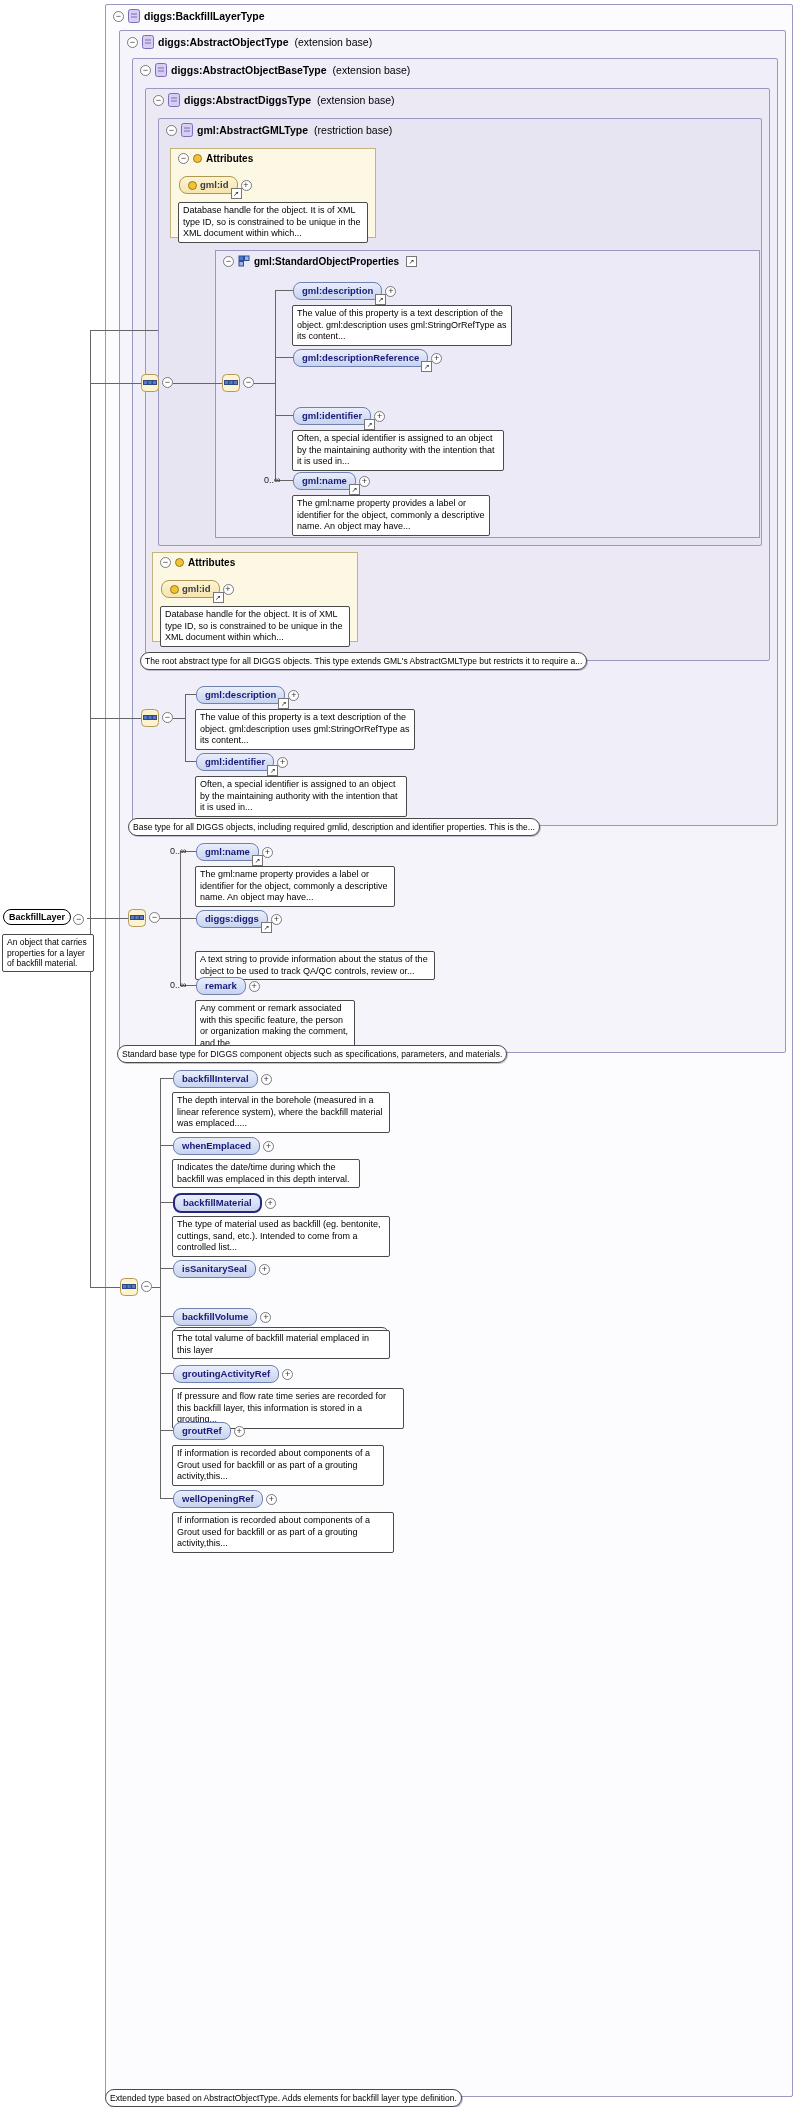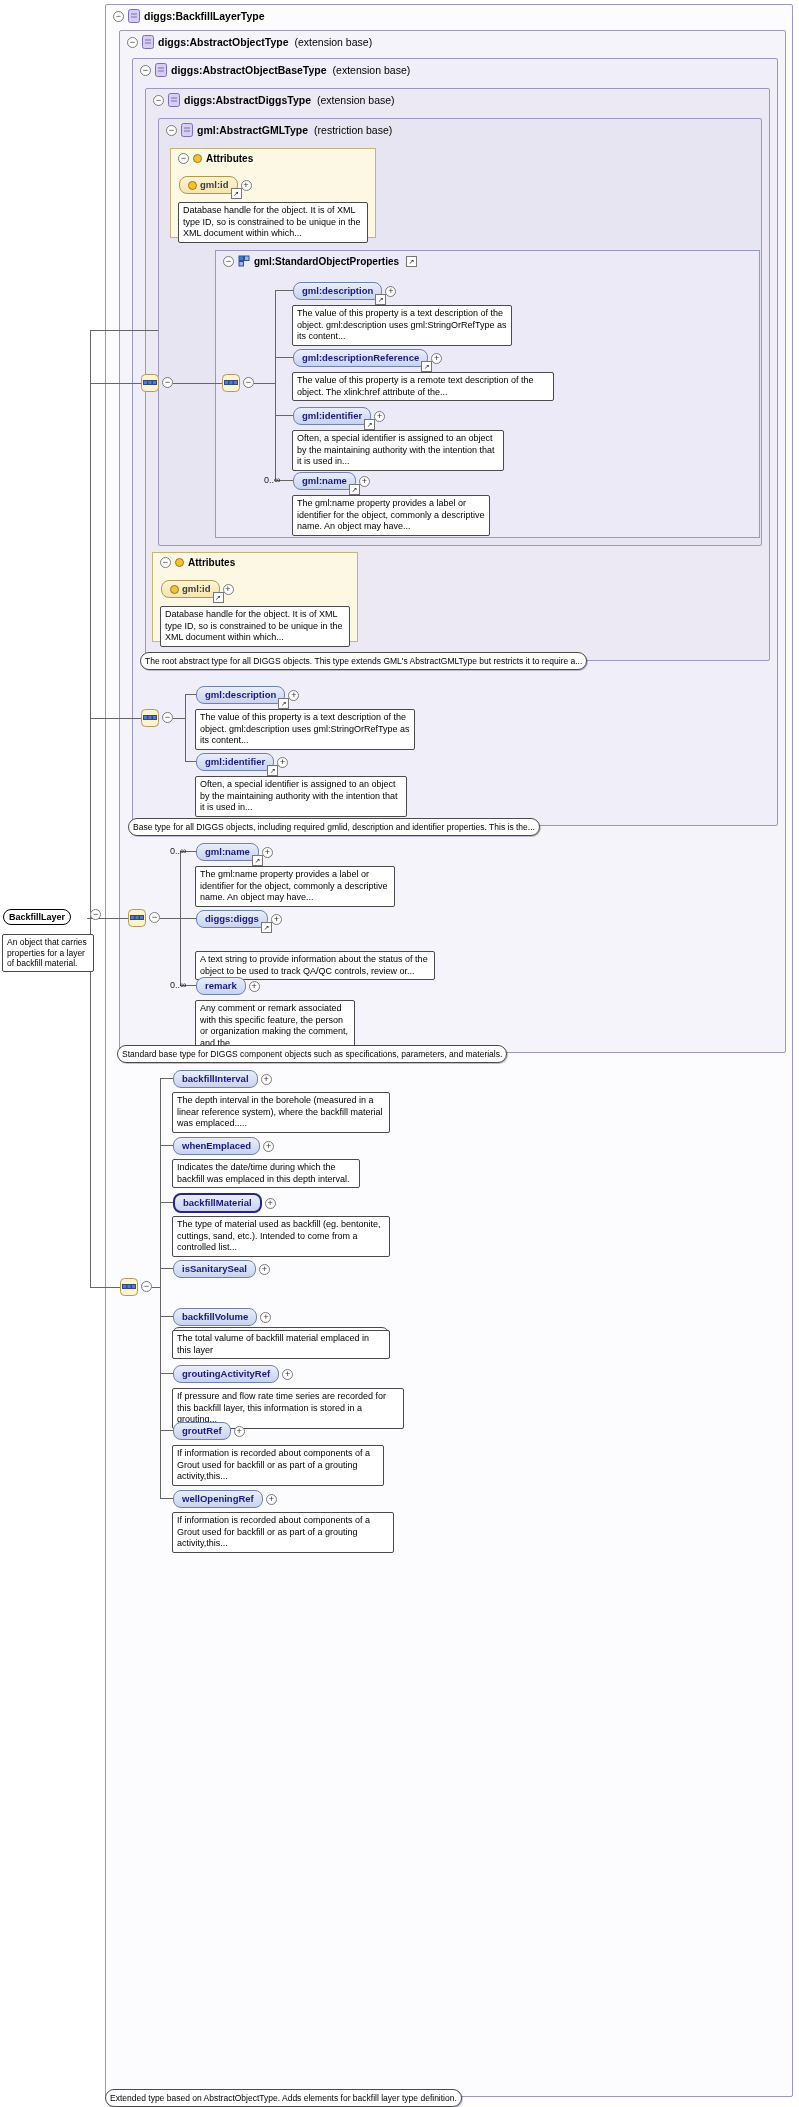--- a/index.html
+++ b/index.html
@@ -67,21 +67,21 @@
     box-shadow:1px 1px 0 rgba(80,80,120,0.35);
   }
   
   .hline { position:absolute; height:1px; background:#666; }
   .vline { position:absolute; width:1px; background:#666; }
   
   .comp { position:absolute; width:18px; height:18px; }
   
   .occ { position:absolute; font-size:9px; color:#222; white-space:nowrap; }
   
-  .elem-main { position:absolute; display:flex; align-items:flex-start; gap:19px; }
+  .elem-main { position:absolute; display:flex; align-items:flex-end; gap:2px; }
   .elem-chip {
     border:1.5px solid #000; border-radius:9px; background:#fff;
     font-weight:bold; font-size:9px; padding:2px 5px; white-space:nowrap; cursor:pointer;
   }
   .ticon, .gicon { display:inline-flex; }
 </style>
 </head>
 <body>
 
 <div class="canvas">
@@ -288,21 +288,20 @@
   </div>
   <div class="note" style="left:292px;top:305px;width:220px">The value of this property is a text description of the object. gml:description uses gml:StringOrRefType as its content...</div>
 
   <div class="item" style="left:293px;top:349px">
     <span class="chip">
       <span>gml:descriptionReference</span>
       <span class="link-badge">↗</span>
     </span>
     <span class="toggle">+</span>
   </div>
-  <div class="note" style="left:292px;top:372px;width:262px">The value of this property is a remote text description of the object. The xlink:href attribute of the...</div>
 
   <div class="item" style="left:293px;top:407px">
     <span class="chip">
       <span>gml:identifier</span>
       <span class="link-badge">↗</span>
     </span>
     <span class="toggle">+</span>
   </div>
   <div class="note" style="left:292px;top:430px;width:212px">Often, a special identifier is assigned to an object by the maintaining authority with the intention that it is used in...</div>
 

